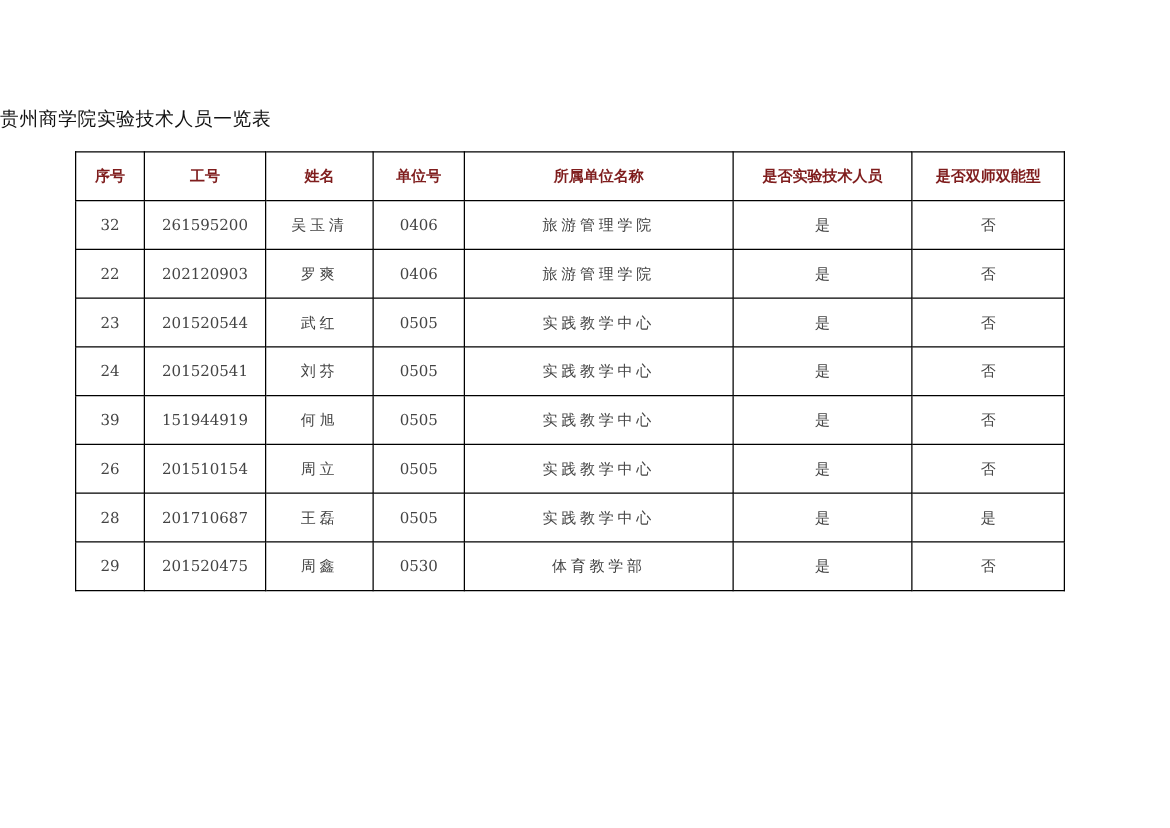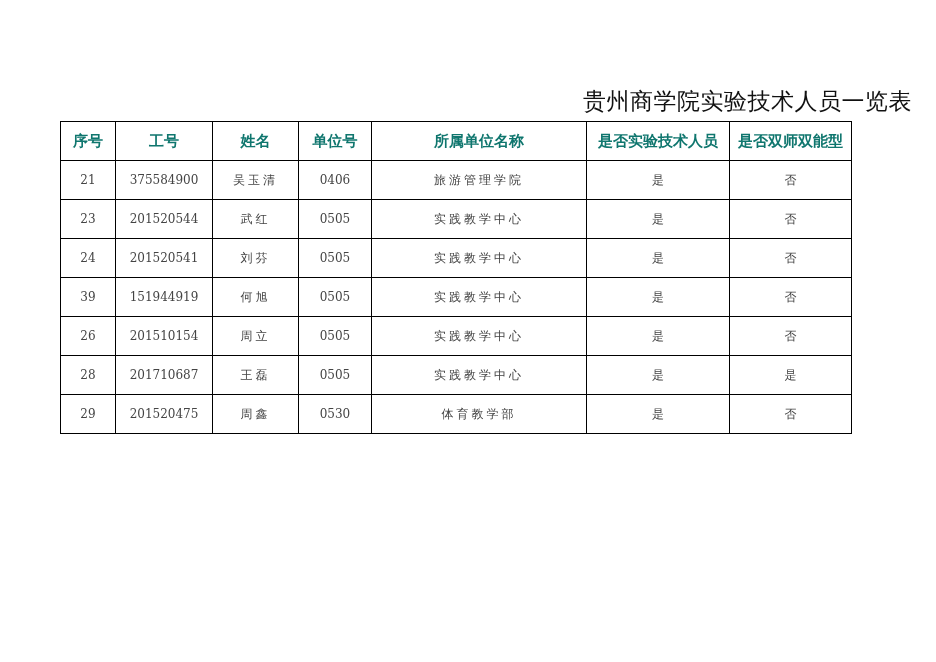--- a/index.html
+++ b/index.html
@@ -1,22 +1,22 @@
 <!DOCTYPE html>
 <html><head>
 <meta charset="utf-8">
 <style>
   html, body { margin: 0; padding: 0; background: #ffffff; }
   body { width: 936px; height: 662px; position: relative; overflow: hidden;
          font-family: "DejaVu Serif", "Liberation Serif", serif; color: #222; }
-  .title { position: absolute; left: 0; width: 912px; top: 86px; text-align: right;
-           font-family: "DejaVu Sans", "Liberation Sans", sans-serif; font-size: 23px; color: #111; letter-spacing: 0.5px; }
+  .title { position: absolute; left: 0; width: 912px; top: 86px; text-align: left;
+           font-family: "DejaVu Sans", "Liberation Sans", sans-serif; font-size: 15px; color: #111; letter-spacing: 0.5px; }
   table.roster { position: absolute; left: 60px; top: 121px; border-collapse: collapse; table-layout: fixed; }
   table.roster th, table.roster td { border: 1px solid #000; text-align: center; vertical-align: middle; padding: 0; }
-  table.roster th { height: 38px; font-family: "DejaVu Sans", "Liberation Sans", sans-serif; font-weight: bold; font-size: 15px; color: #0f766e; text-align: center; }
+  table.roster th { height: 38px; font-family: "DejaVu Sans", "Liberation Sans", sans-serif; font-weight: bold; font-size: 12px; color: #7f1d1d; text-align: center; }
   table.roster td { height: 38px; font-size: 12px; color: #444; }
   td.cn { letter-spacing: 3px; }
 </style>
 </head>
 <body>
 
 <div class="title">贵州商学院实验技术人员一览表</div>
 
 <table class="roster">
   <colgroup>
@@ -34,23 +34,32 @@
       <th>工号</th>
       <th>姓名</th>
       <th>单位号</th>
       <th>所属单位名称</th>
       <th>是否实验技术人员</th>
       <th>是否双师双能型</th>
     </tr>
   </thead>
   <tbody id="tbody">
       <tr>
-        <td>21</td>
-        <td>375584900</td>
+        <td>32</td>
+        <td>261595200</td>
         <td class="cn">吴玉清</td>
+        <td>0406</td>
+        <td class="cn">旅游管理学院</td>
+        <td>是</td>
+        <td>否</td>
+      </tr>
+      <tr>
+        <td>22</td>
+        <td>202120903</td>
+        <td class="cn">罗爽</td>
         <td>0406</td>
         <td class="cn">旅游管理学院</td>
         <td>是</td>
         <td>否</td>
       </tr>
       <tr>
         <td>23</td>
         <td>201520544</td>
         <td class="cn">武红</td>
         <td>0505</td>

